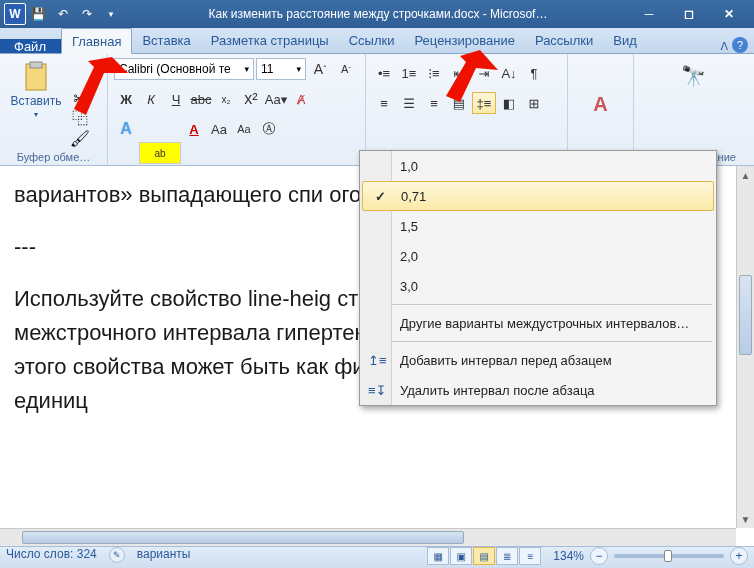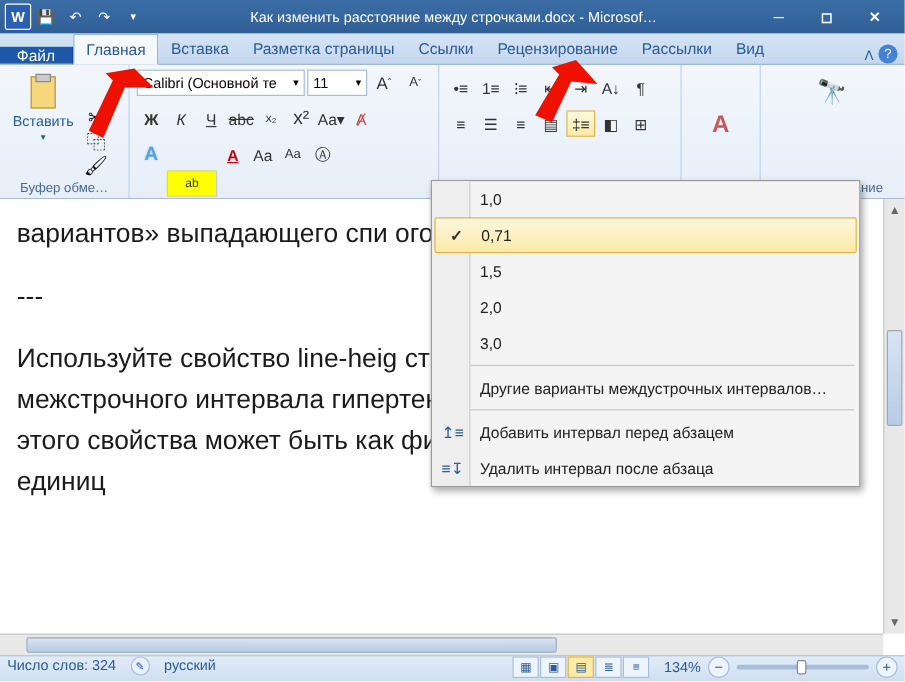--- a/index.html
+++ b/index.html
@@ -258,21 +258,21 @@
 <svg class="red-arrow" style="left:60px;top:55px;" width="70" height="70">
   <polygon points="52,2 68,18 44,18 26,60 14,54 34,12 28,6" fill="#ee1100"></polygon>
 </svg>
 <svg class="red-arrow" style="left:430px;top:48px;" width="70" height="60">
   <polygon points="50,2 68,22 46,20 30,54 16,48 36,14 30,8" fill="#ee1100"></polygon>
 </svg>
 
 <div class="statusbar">
   <span><span>Число слов:</span> <span>324</span></span>
   <span class="lang-ico">✎</span>
-  <span>русский</span>
+  <span>варианты</span>
   <div class="views">
     <div class="view-btn">▦</div>
     <div class="view-btn">▣</div>
     <div class="view-btn active">▤</div>
     <div class="view-btn">≣</div>
     <div class="view-btn">≡</div>
   </div>
   <div class="zoom">
     <span>134%</span>
     <div class="zoom-btn">−</div>

